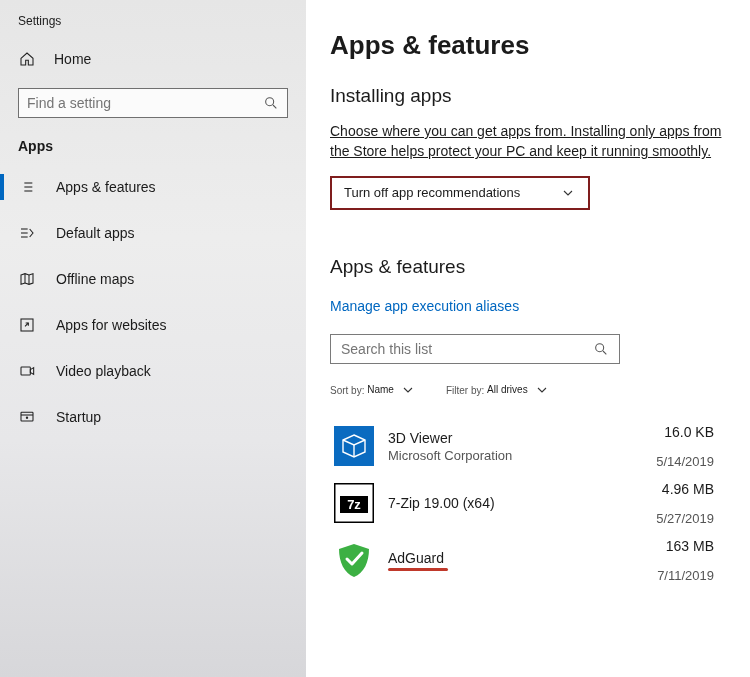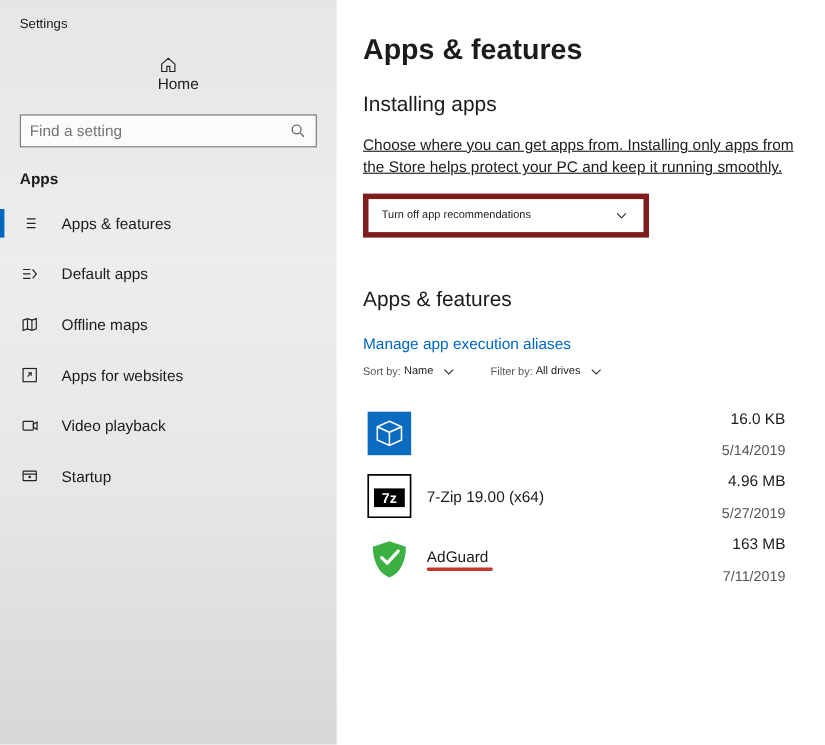--- a/index.html
+++ b/index.html
@@ -1,36 +1,36 @@
 <!DOCTYPE html>
 <html><head>
 <meta charset="utf-8">
 <style>
   * { box-sizing: border-box; margin: 0; padding: 0; }
   body { font-family: "Segoe UI", Arial, sans-serif; font-size: 14px; color: #1b1b1b; width: 750px; height: 677px; overflow: hidden; background: #fff; }
   .window { display: flex; height: 100%; }
   
   .sidebar { width: 306px; height: 100%; padding-top: 10px; position: relative; background: linear-gradient(180deg,#e6e6e6 0%,#ededed 35%,#e7e7e9 65%,#d7d7da 100%); }
   .sidebar-title { font-size: 12px; padding: 4px 0 14px 18px; font-weight: 400; }
-  .home-row { display: flex; align-items: center; padding: 8px 0 8px 18px; cursor: pointer; flex-direction: column; }
+  .home-row { display: flex; align-items: center; padding: 8px 0 8px 18px; cursor: pointer; }
   .home-row .icon-wrap { width: 18px; height: 18px; display: flex; align-items: center; justify-content: center; margin-right: 18px; }
   .home-row span.label { font-size: 14px; }
   .search-wrap { margin: 12px 18px 20px 18px; border: 1px solid #707070; background: #fbfbfb; display: flex; align-items: center; padding: 6px 8px; }
   .search-wrap input { border: none; background: transparent; flex: 1; font-size: 14px; outline: none; color: #555; }
   .section-header { font-weight: 600; font-size: 14px; padding: 0 0 10px 18px; }
   .nav-item { position: relative; display: flex; align-items: center; padding: 14px 0 14px 18px; cursor: pointer; }
   .nav-item.selected::before { content: ""; position: absolute; left: 0; top: 10px; bottom: 10px; width: 4px; background: #0067c0; }
   .nav-item .icon-wrap { width: 18px; height: 18px; display: flex; align-items: center; justify-content: center; margin-right: 20px; }
   .nav-item span.label { font-size: 14px; }
   
   .main { flex: 1; padding: 30px 8px 0 24px; overflow: hidden; }
   h1 { font-size: 26px; font-weight: 600; margin-bottom: 24px; }
   h2 { font-size: 19px; font-weight: 400; margin-bottom: 14px; }
   .desc { font-size: 14px; line-height: 1.45; color: #1b1b1b; margin-bottom: 14px; max-width: 410px; text-decoration: underline; }
-  .dropdown { border: 5px solid #7f1d1d; padding: 7px 12px; width: 260px; display: flex; justify-content: space-between; align-items: center; cursor: pointer; margin-bottom: 46px; font-size: 10px; }
+  .dropdown { border: 2px solid #7f1d1d; padding: 7px 12px; width: 260px; display: flex; justify-content: space-between; align-items: center; cursor: pointer; margin-bottom: 46px; font-size: 13px; }
   .section2 { }
   .link { color: #0067c0; font-size: 14px; display: inline-block; margin: 6px 0 10px; cursor: pointer; }
   .list-search { border: 1px solid #7a7a7a; padding: 6px 10px; width: 290px; display: flex; align-items: center; margin-top: 10px; margin-bottom: 18px; }
   .list-search input { border: none; flex: 1; font-size: 14px; outline: none; color: #5c5c5c; background: transparent; }
   .sorts { display: flex; gap: 30px; font-size: 10px; margin-bottom: 20px; align-items: center; }
   .sorts .light { color: #555; }
   .sorts .val { display: inline-flex; align-items: center; gap: 6px; cursor: pointer; }
   .app-row { display: flex; align-items: center; padding: 6px 28px 6px 4px; }
   .app-icon { width: 40px; height: 24px; margin-right: 14px; flex-shrink: 0; display: flex; align-items: center; justify-content: center; }
   .app-nm { font-size: 14px; }
@@ -146,20 +146,29 @@
         <svg viewBox="0 0 24 24" fill="none" stroke="#333" stroke-width="1.6">
             <polyline points="6 9 12 15 18 9"></polyline>
           </svg>
       </span>
     </div>
 
     <div class="section2">
       <h2>Apps &amp; features</h2>
       <div><a class="link">Manage app execution aliases</a></div>
 
+      <div class="list-search">
+        <input placeholder="Search this list" style="">
+        <span class="icon-sm">
+          <svg viewBox="0 0 24 24" fill="none" stroke="#555" stroke-width="1.6">
+              <circle cx="10" cy="10" r="6"></circle>
+              <line x1="15" y1="15" x2="20" y2="20"></line>
+            </svg>
+        </span>
+      </div>
 
       <div class="sorts">
         <span>
           <span class="light">Sort by:</span>
           <span class="val">
             <span>Name</span>
             <span class="icon-sm">
                 <svg viewBox="0 0 24 24" fill="none" stroke="#333" stroke-width="1.6">
                   <polyline points="6 9 12 15 18 9"></polyline>
                 </svg>
@@ -183,20 +192,24 @@
         <div class="app-icon">
           <svg viewBox="0 0 40 40">
               <rect width="40" height="40" fill="#0a6bc0"></rect>
               <g fill="none" stroke="#fff" stroke-width="1.4">
                 <polygon points="20,9 31,14 31,26 20,31 9,26 9,14"></polygon>
                 <polyline points="9,14 20,19 31,14"></polyline>
                 <line x1="20" y1="19" x2="20" y2="31"></line>
               </g>
             </svg>
         </div>
+        <div>
+          <div class="app-nm">3D Viewer</div>
+          <div class="app-pub">Microsoft Corporation</div>
+        </div>
         <div class="app-meta">
           <div class="app-size">16.0 KB</div>
           <div class="app-date">5/14/2019</div>
         </div>
       </div>
 
       <div class="app-row">
         <div class="app-icon">
           <svg viewBox="0 0 40 40">
               <rect width="40" height="40" fill="#fff" stroke="#000" stroke-width="3"></rect>

